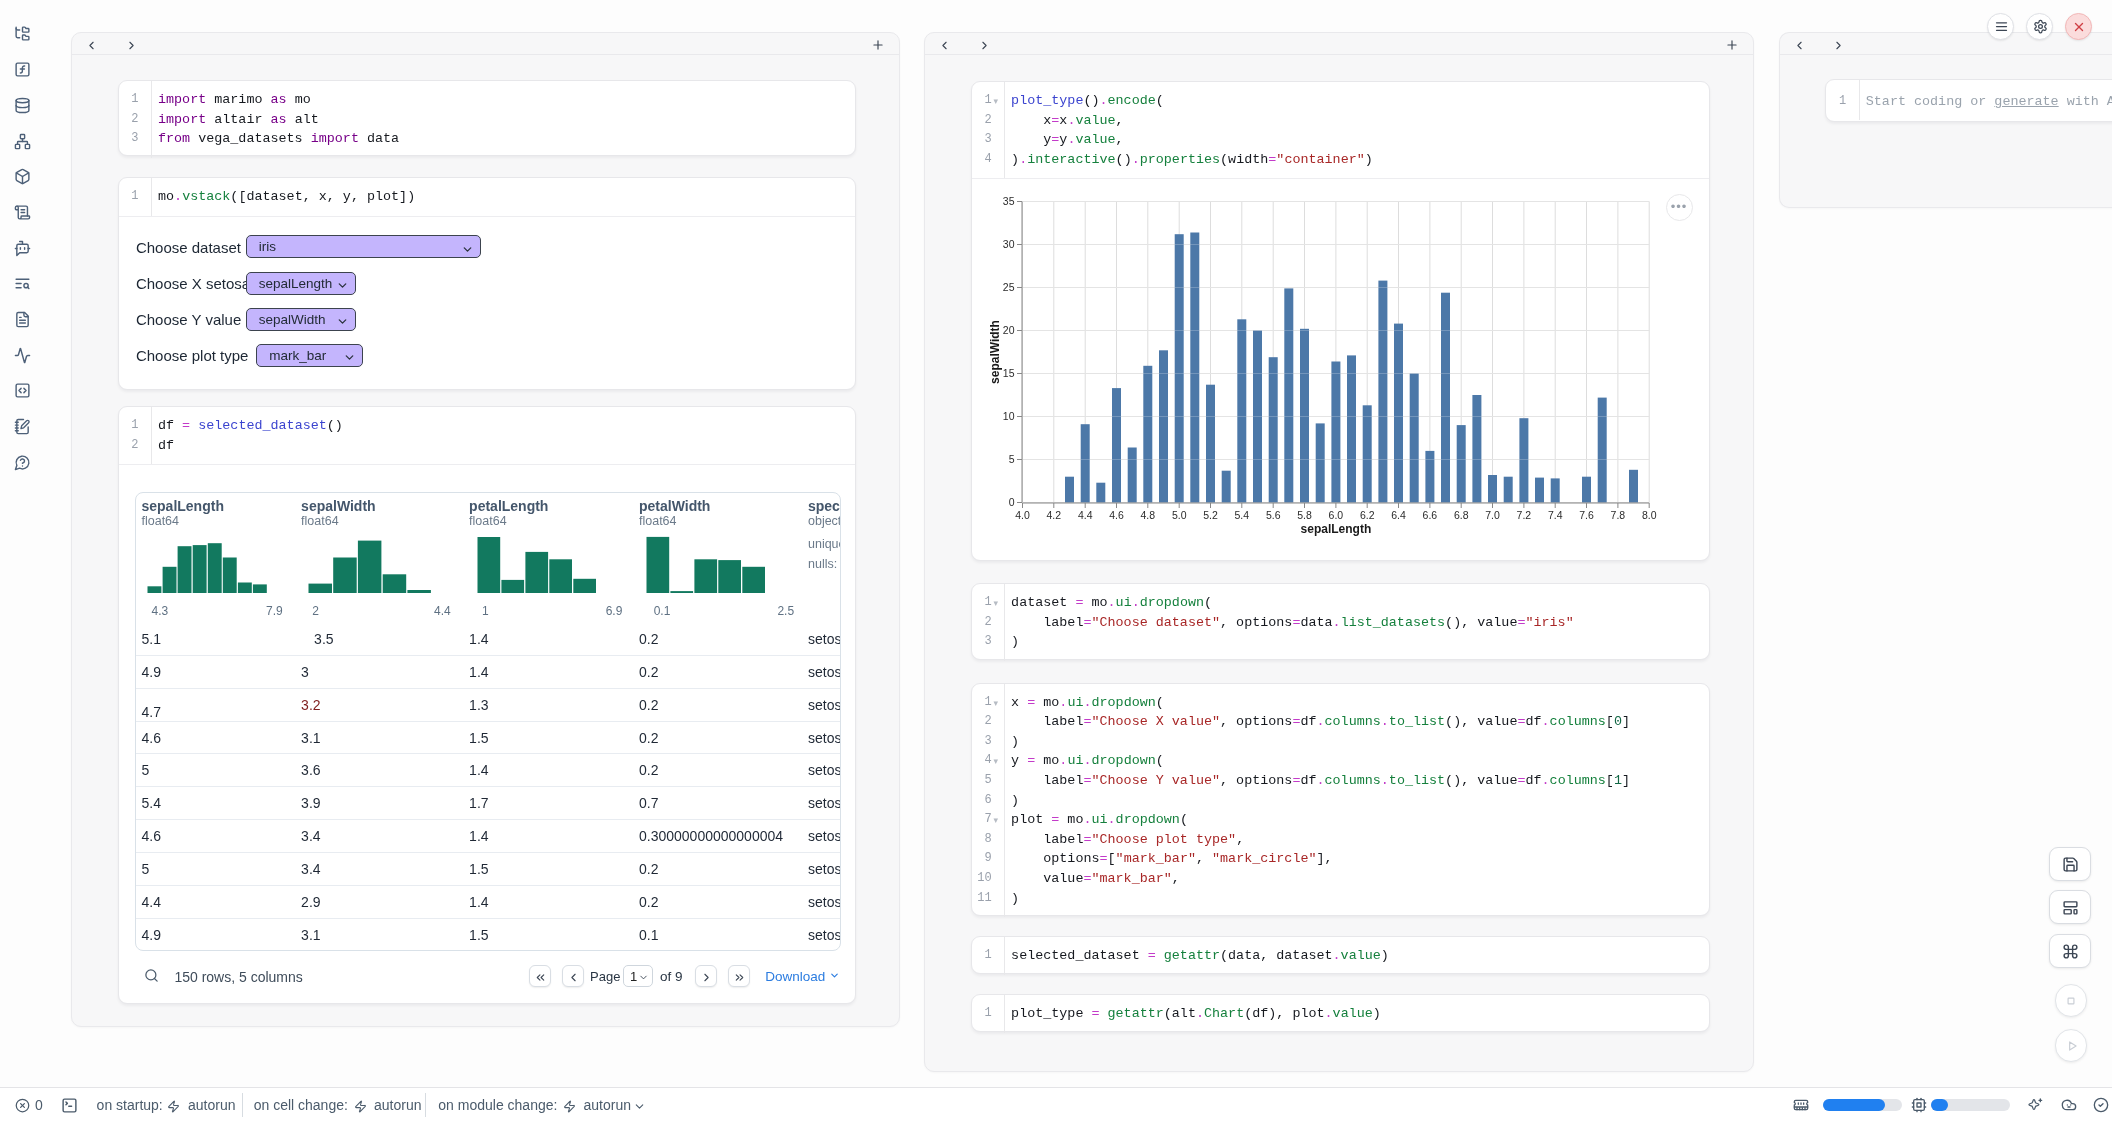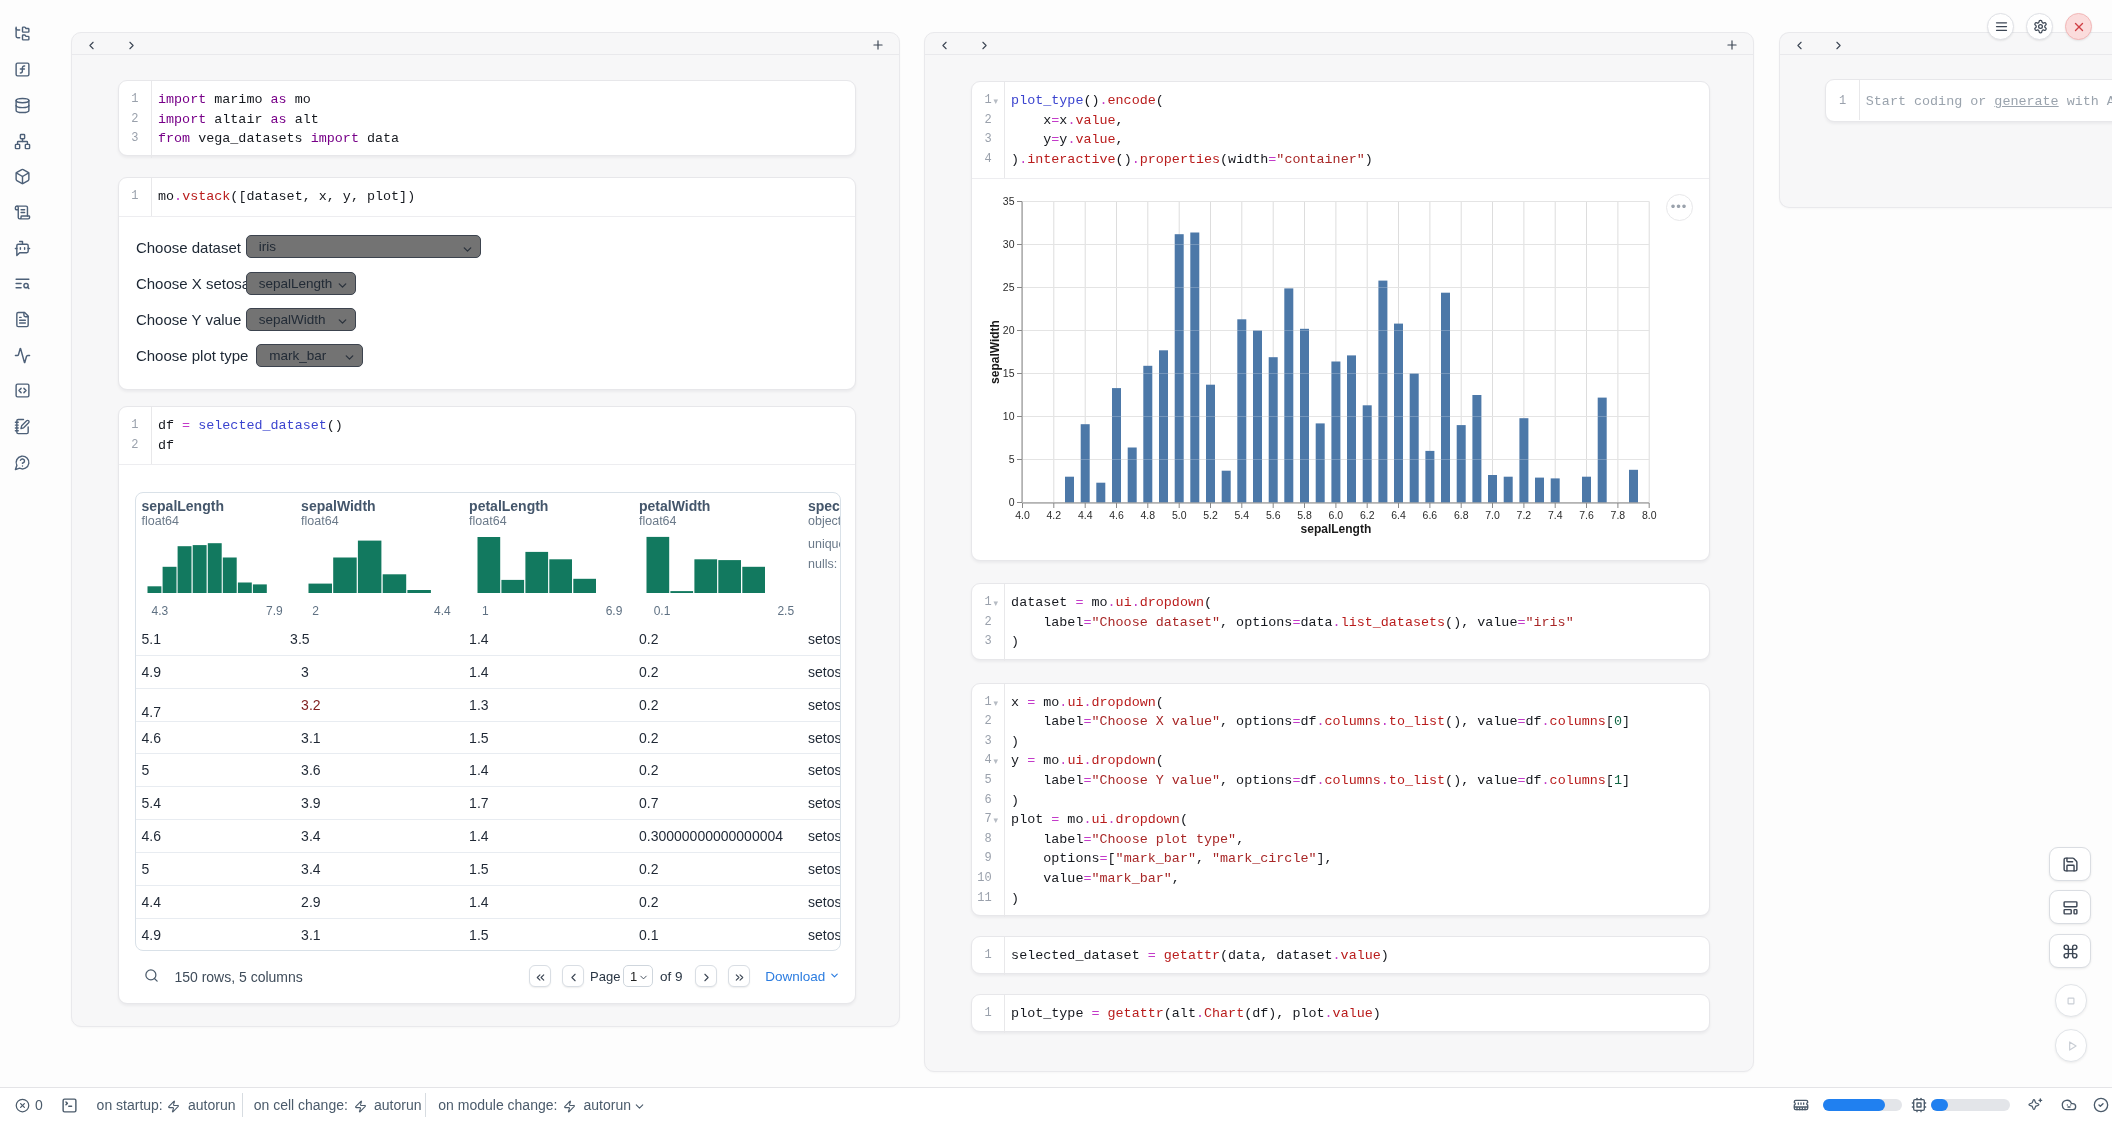--- a/index.html
+++ b/index.html
@@ -10,29 +10,29 @@
 .cell{position:absolute;background:#fff;border:1px solid #e7e7ea;border-radius:9px;
   box-shadow:0 2px 3px rgba(15,20,40,.05)}
 .codearea{position:relative;font-family:"Liberation Mono",monospace;font-size:13.4px;
   line-height:19.6px;color:#16191f;padding:9px 0 9px 0}
 .gline{position:absolute;top:0;bottom:0;left:32.6px;width:1px;background:#e8e8ea}
 .cline{position:relative;padding-left:39.5px;height:19.6px;white-space:pre}
 .lno{position:absolute;left:0;top:0;width:20px;text-align:right;color:#9aa1ac;font-size:12px;line-height:19.6px}
 .fold{position:absolute;left:22px;top:1px;color:#b6bcc4;font-size:9px;line-height:19.6px;font-family:"Liberation Sans",sans-serif}
 .k{color:#770088}
 .o{color:#c33bc9}
-.f{color:#b91c1c}
+.f{color:#15803d}
 .g{color:#3b44cf}
 .s{color:#a82727}
 .n{color:#116644}
 .outsep{border-top:1px solid #ededf0}
 .icn{stroke:#4d6078;fill:none;stroke-width:2;stroke-linecap:round;stroke-linejoin:round}
 .icnD{stroke:#3c4654;fill:none;stroke-width:2;stroke-linecap:round;stroke-linejoin:round}
 .icnF{stroke:#4b5b6b;fill:none;stroke-width:2;stroke-linecap:round;stroke-linejoin:round}
-.selbox{position:absolute;background:#737373;border:1px solid #3c434e;border-radius:5px;height:23px;
+.selbox{position:absolute;background:#c4b5fd;border:1px solid #3c434e;border-radius:5px;height:23px;
   font-size:13.5px;color:#222b36;line-height:21px}
 .lbl{position:absolute;font-size:15px;color:#1d2734}
 .pgbtn{position:absolute;width:22px;height:22px;background:#fff;border:1px solid #d9dee4;border-radius:6px;
   box-shadow:0 1px 1.5px rgba(0,0,0,.07)}
 .fab{position:absolute;background:#fff;border:1px solid #dadde2;border-radius:9px;
   box-shadow:0 1px 2.5px rgba(0,0,0,.08)}
 .fabc{position:absolute;background:#fff;border:1px solid #e2e5e9;border-radius:50%;
   box-shadow:0 1px 2.5px rgba(0,0,0,.07)}
 .seldd{stroke:#2a323c;fill:none;stroke-width:2.4;stroke-linecap:round;stroke-linejoin:round}
 .topc{position:absolute;width:27px;height:27px;border-radius:50%;background:#fff;border:1px solid #dfe1e6;
@@ -214,21 +214,21 @@
 <div class="abs" style="left:15.5px;top:111px;font-size:12px;color:#5f7183">4.3</div>
 <div class="abs" style="left:129.9px;top:111px;font-size:12px;color:#5f7183">7.9</div>
 <div class="abs" style="left:176.1px;top:111px;font-size:12px;color:#5f7183">2</div>
 <div class="abs" style="left:297.9px;top:111px;font-size:12px;color:#5f7183">4.4</div>
 <div class="abs" style="left:345.9px;top:111px;font-size:12px;color:#5f7183">1</div>
 <div class="abs" style="left:469.6px;top:111px;font-size:12px;color:#5f7183">6.9</div>
 <div class="abs" style="left:517.6px;top:111px;font-size:12px;color:#5f7183">0.1</div>
 <div class="abs" style="left:641.3px;top:111px;font-size:12px;color:#5f7183">2.5</div>
 <div class="abs" style="left:0;right:0;top:130.3px;height:32.9px;border-bottom:1px solid #e8ecf1">
 <div class="abs" style="left:5.4px;top:8px;font-size:14px;color:#1f2835">5.1</div>
-<div class="abs" style="left:154px;top:8px;font-size:14px;color:#1f2835">3.5</div>
+<div class="abs" style="left:178px;top:8px;font-size:14px;color:#1f2835">3.5</div>
 <div class="abs" style="left:333.0px;top:8px;font-size:14px;color:#1f2835">1.4</div>
 <div class="abs" style="left:502.9px;top:8px;font-size:14px;color:#1f2835">0.2</div>
 <div class="abs" style="left:671.9px;top:8px;font-size:14px;color:#1f2835">setosa</div>
 </div>
 <div class="abs" style="left:0;right:0;top:163.2px;height:32.9px;border-bottom:1px solid #e8ecf1">
 <div class="abs" style="left:5.4px;top:8px;font-size:14px;color:#1f2835">4.9</div>
 <div class="abs" style="left:165.0px;top:8px;font-size:14px;color:#1f2835">3</div>
 <div class="abs" style="left:333.0px;top:8px;font-size:14px;color:#1f2835">1.4</div>
 <div class="abs" style="left:502.9px;top:8px;font-size:14px;color:#1f2835">0.2</div>
 <div class="abs" style="left:671.9px;top:8px;font-size:14px;color:#1f2835">setosa</div>

